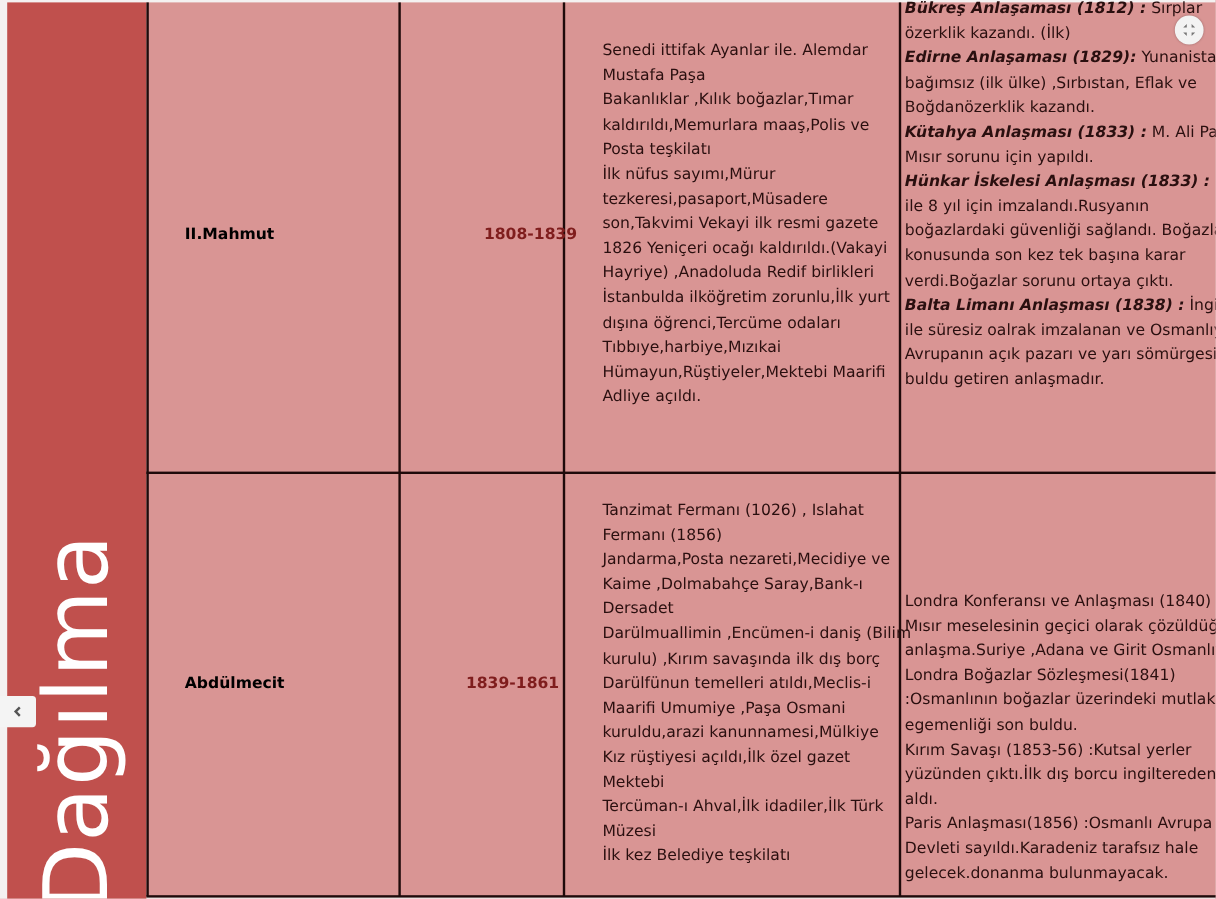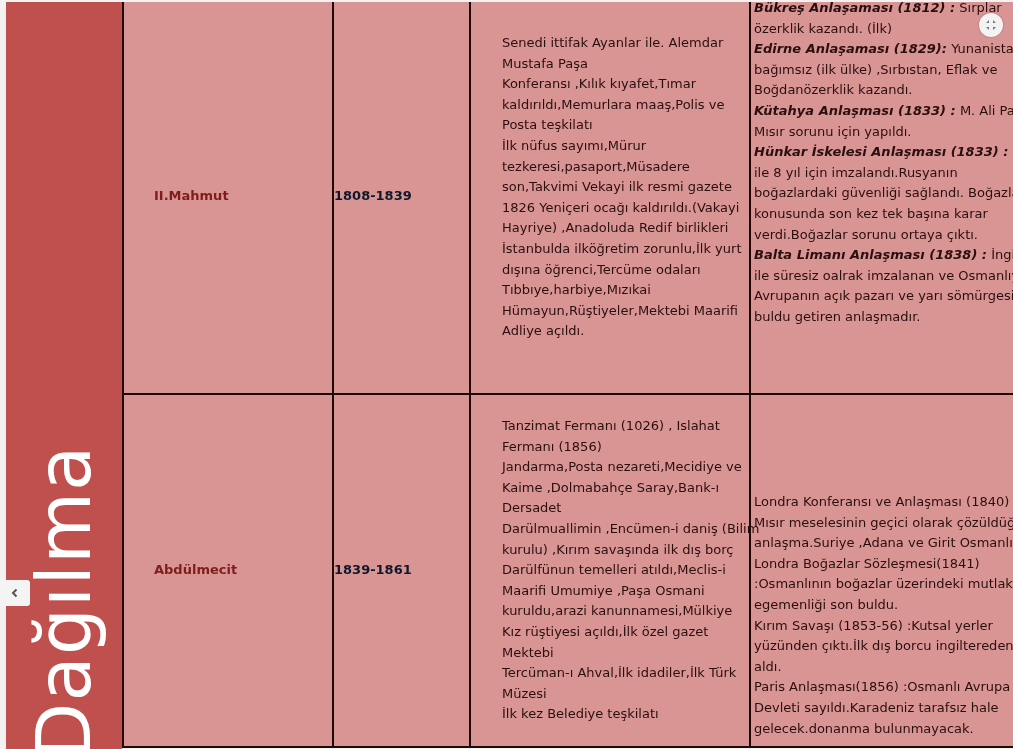--- a/index.html
+++ b/index.html
@@ -7,22 +7,22 @@
          font-family:"DejaVu Sans", "Liberation Sans", sans-serif; }
   .page { position:absolute; left:0; top:0; width:1013px; height:749px; }
   .side-band { position:absolute; left:6px; top:2px; width:116px; height:747px; background:#c0504d; overflow:hidden; }
   .side-title { position:absolute; left:58px; top:600px; transform:translate(-50%,-50%) rotate(-90deg);
                 white-space:nowrap; color:#ffffff; font-family:"DejaVu Sans", sans-serif; font-size:74px;
                 font-weight:normal; letter-spacing:1px; line-height:1; }
   .table { position:absolute; left:122px; top:2px; width:895px; height:745px; background:#d99594; }
   .vline { position:absolute; top:0; width:2px; height:745px; background:#1f0a0a; }
   .hline { position:absolute; height:2px; background:#1f0a0a; }
   .cell-text { position:absolute; color:#2a0f0f; font-size:13px; line-height:20.6px; }
-  .name { position:absolute; color:#7f1d1d; font-weight:bold; font-size:13px; }
-  .years { position:absolute; color:#0f172a; font-weight:bold; font-size:13px; text-align:left; }
+  .name { position:absolute; color:#000000; font-weight:bold; font-size:13px; }
+  .years { position:absolute; color:#7f1d1d; font-weight:bold; font-size:13px; text-align:right;padding-left:12px; }
   .bi { font-weight:bold; font-style:italic; }
   .line { display:block; white-space:nowrap; }
   .expand-btn { position:absolute; left:979px; top:13px; width:24px; height:24px; border-radius:50%;
                 background:#f3f3f3; box-shadow:0 0 2px rgba(0,0,0,0.3); display:flex; align-items:center; justify-content:center; }
   .collapse-tab { position:absolute; left:0; top:580px; width:30px; height:26px; background:#f4f4f4;
                   border-radius:0 3px 3px 0; display:flex; align-items:center; justify-content:center; }
 </style>
 </head>
 <body>
 
@@ -40,21 +40,21 @@
     <div class="vline" style="left:627px"></div>
 
     <div class="hline" style="left:0;top:391px;width:895px"></div>
     <div class="hline" style="left:0;top:744px;width:895px"></div>
 
     <div class="name" style="left:32px;top:186px">II.Mahmut</div>
     <div class="years" style="left:212px;top:186px;width:135px">1808-1839</div>
     <div class="cell-text" style="left:380px;top:31px">
       <span class="line">Senedi ittifak Ayanlar ile. Alemdar</span>
       <span class="line">Mustafa Paşa</span>
-      <span class="line">Konferansı ,Kılık kıyafet,Tımar</span>
+      <span class="line">Bakanlıklar ,Kılık boğazlar,Tımar</span>
       <span class="line">kaldırıldı,Memurlara maaş,Polis ve</span>
       <span class="line">Posta teşkilatı</span>
       <span class="line">İlk nüfus sayımı,Mürur</span>
       <span class="line">tezkeresi,pasaport,Müsadere</span>
       <span class="line">son,Takvimi Vekayi ilk resmi gazete</span>
       <span class="line">1826 Yeniçeri ocağı kaldırıldı.(Vakayi</span>
       <span class="line">Hayriye) ,Anadoluda Redif birlikleri</span>
       <span class="line">İstanbulda ilköğretim zorunlu,İlk yurt</span>
       <span class="line">dışına öğrenci,Tercüme odaları</span>
       <span class="line">Tıbbıye,harbiye,Mızıkai</span>

